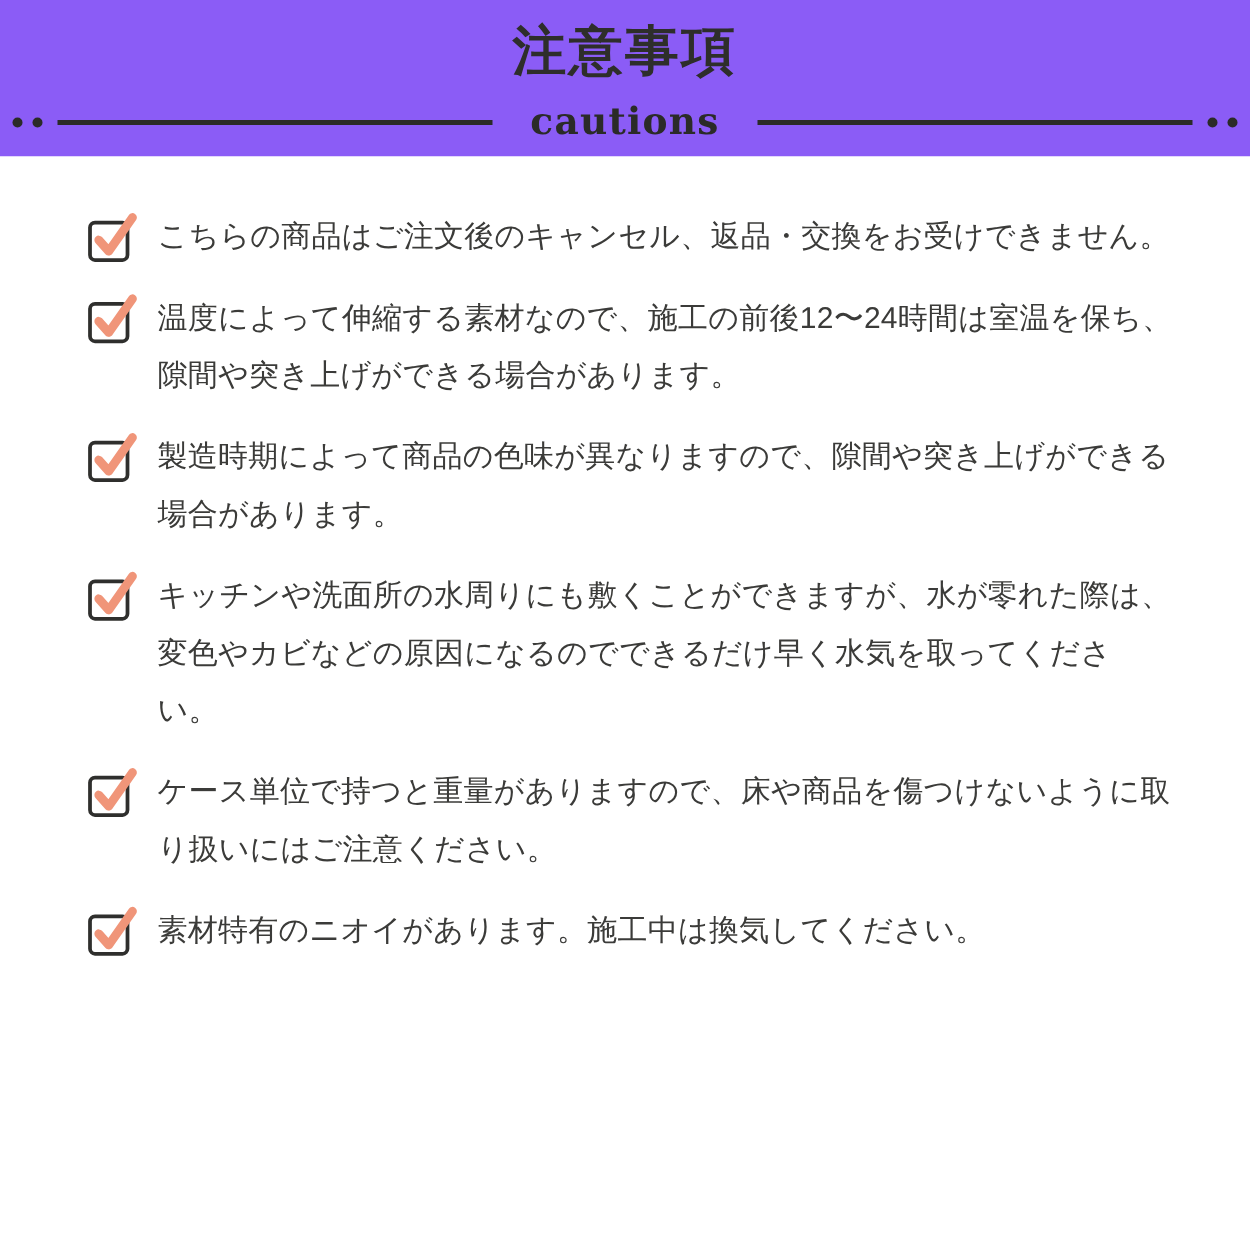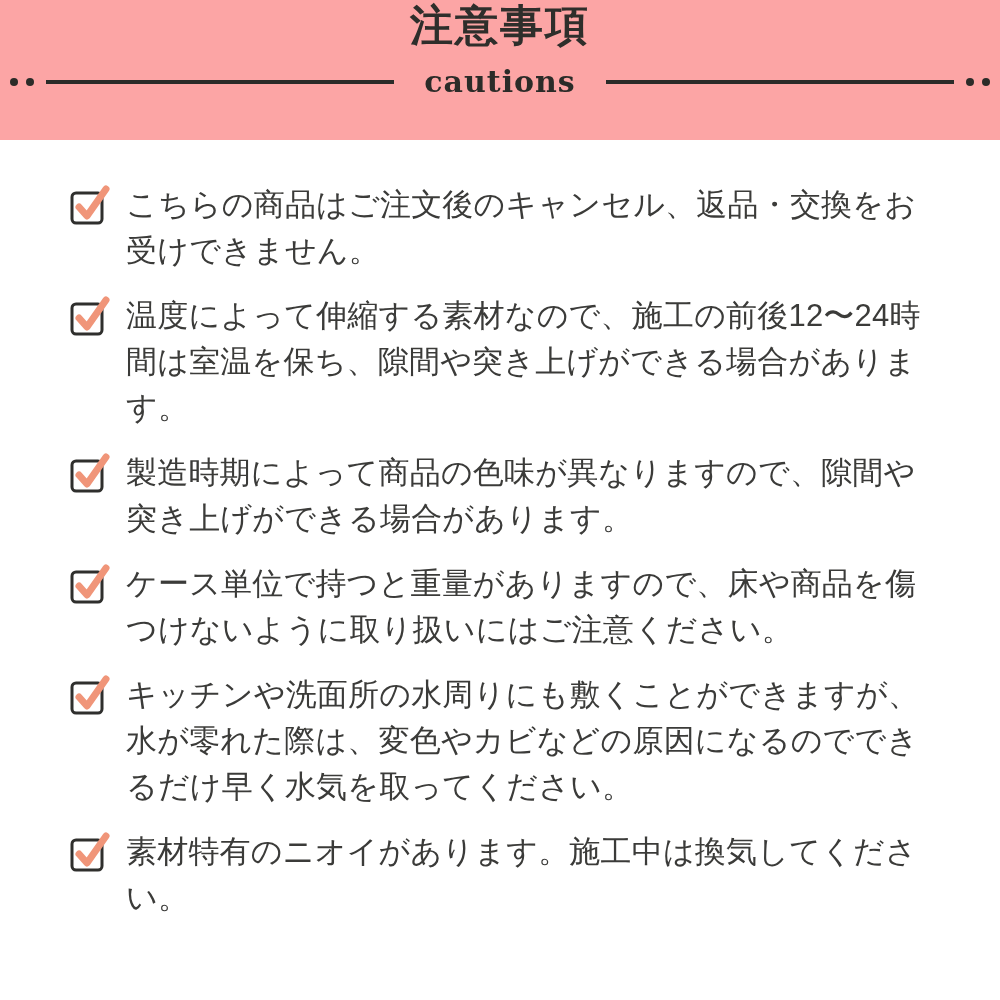--- a/index.html
+++ b/index.html
@@ -10,24 +10,24 @@
   .page {
     position: relative;
     width: 1000px;
     height: 1000px;
     margin: 0 auto;
     background: #ffffff;
     overflow: hidden;
   }
   
   .header {
-    background: #fca5a5;
-    height: 140px;
+    background: #8b5cf6;
+    height: 125px;
     box-sizing: border-box;
-    padding-top: 0;
+    padding-top: 16px;
   }
   .title {
     text-align: center;
     font-size: 43px;
     line-height: 50px;
     font-weight: 700;
     color: #2E2E2B;
     letter-spacing: 2px;
   }
   .divider {
@@ -72,21 +72,21 @@
   }
   .check {
     flex: 0 0 auto;
     width: 44px;
     height: 44px;
     margin-right: 14px;
     margin-top: 0px;
   }
   .check svg { display: block; overflow: visible; }
   .text {
-    font-size: 31px;
+    font-size: 24px;
     line-height: 46px;
     color: #3B3B39;
     font-weight: 500;
     letter-spacing: 0.2px;
   }
 </style>
 </head>
 <body>
 
 <div class="page">
@@ -137,31 +137,31 @@
       <span class="text">製造時期によって商品の色味が異なりますので、隙間や突き上げができる場合があります。</span>
     </li>
 
     <li class="item">
       <span class="check">
         <svg width="44" height="44" viewBox="0 0 44 44">
           <rect x="4" y="11" width="30" height="30" rx="4" fill="#ffffff" stroke="#2F2F2D" stroke-width="3"></rect>
           <path d="M11 25 L19 34 L38 7" fill="none" stroke="#F09579" stroke-width="7" stroke-linecap="round" stroke-linejoin="round"></path>
         </svg>
       </span>
-      <span class="text">ケース単位で持つと重量がありますので、床や商品を傷つけないように取り扱いにはご注意ください。</span>
+      <span class="text">キッチンや洗面所の水周りにも敷くことができますが、水が零れた際は、変色やカビなどの原因になるのでできるだけ早く水気を取ってください。</span>
     </li>
 
     <li class="item">
       <span class="check">
         <svg width="44" height="44" viewBox="0 0 44 44">
           <rect x="4" y="11" width="30" height="30" rx="4" fill="#ffffff" stroke="#2F2F2D" stroke-width="3"></rect>
           <path d="M11 25 L19 34 L38 7" fill="none" stroke="#F09579" stroke-width="7" stroke-linecap="round" stroke-linejoin="round"></path>
         </svg>
       </span>
-      <span class="text">キッチンや洗面所の水周りにも敷くことができますが、水が零れた際は、変色やカビなどの原因になるのでできるだけ早く水気を取ってください。</span>
+      <span class="text">ケース単位で持つと重量がありますので、床や商品を傷つけないように取り扱いにはご注意ください。</span>
     </li>
 
     <li class="item">
       <span class="check">
         <svg width="44" height="44" viewBox="0 0 44 44">
           <rect x="4" y="11" width="30" height="30" rx="4" fill="#ffffff" stroke="#2F2F2D" stroke-width="3"></rect>
           <path d="M11 25 L19 34 L38 7" fill="none" stroke="#F09579" stroke-width="7" stroke-linecap="round" stroke-linejoin="round"></path>
         </svg>
       </span>
       <span class="text">素材特有のニオイがあります。施工中は換気してください。</span>

